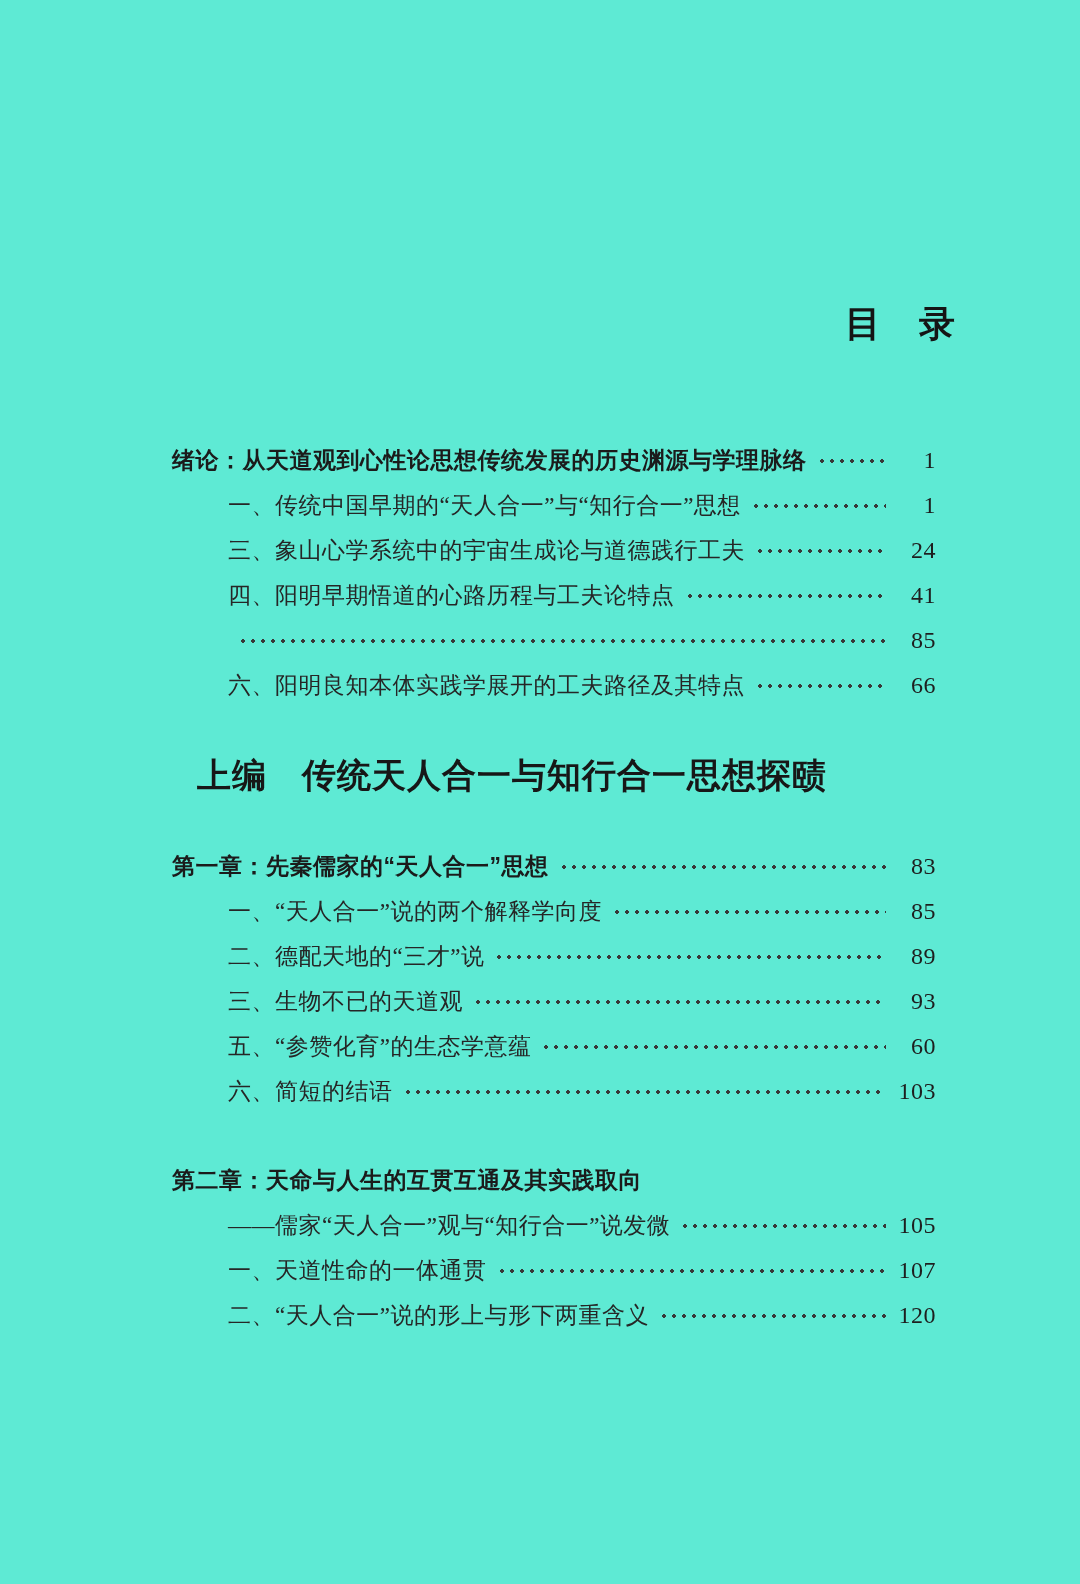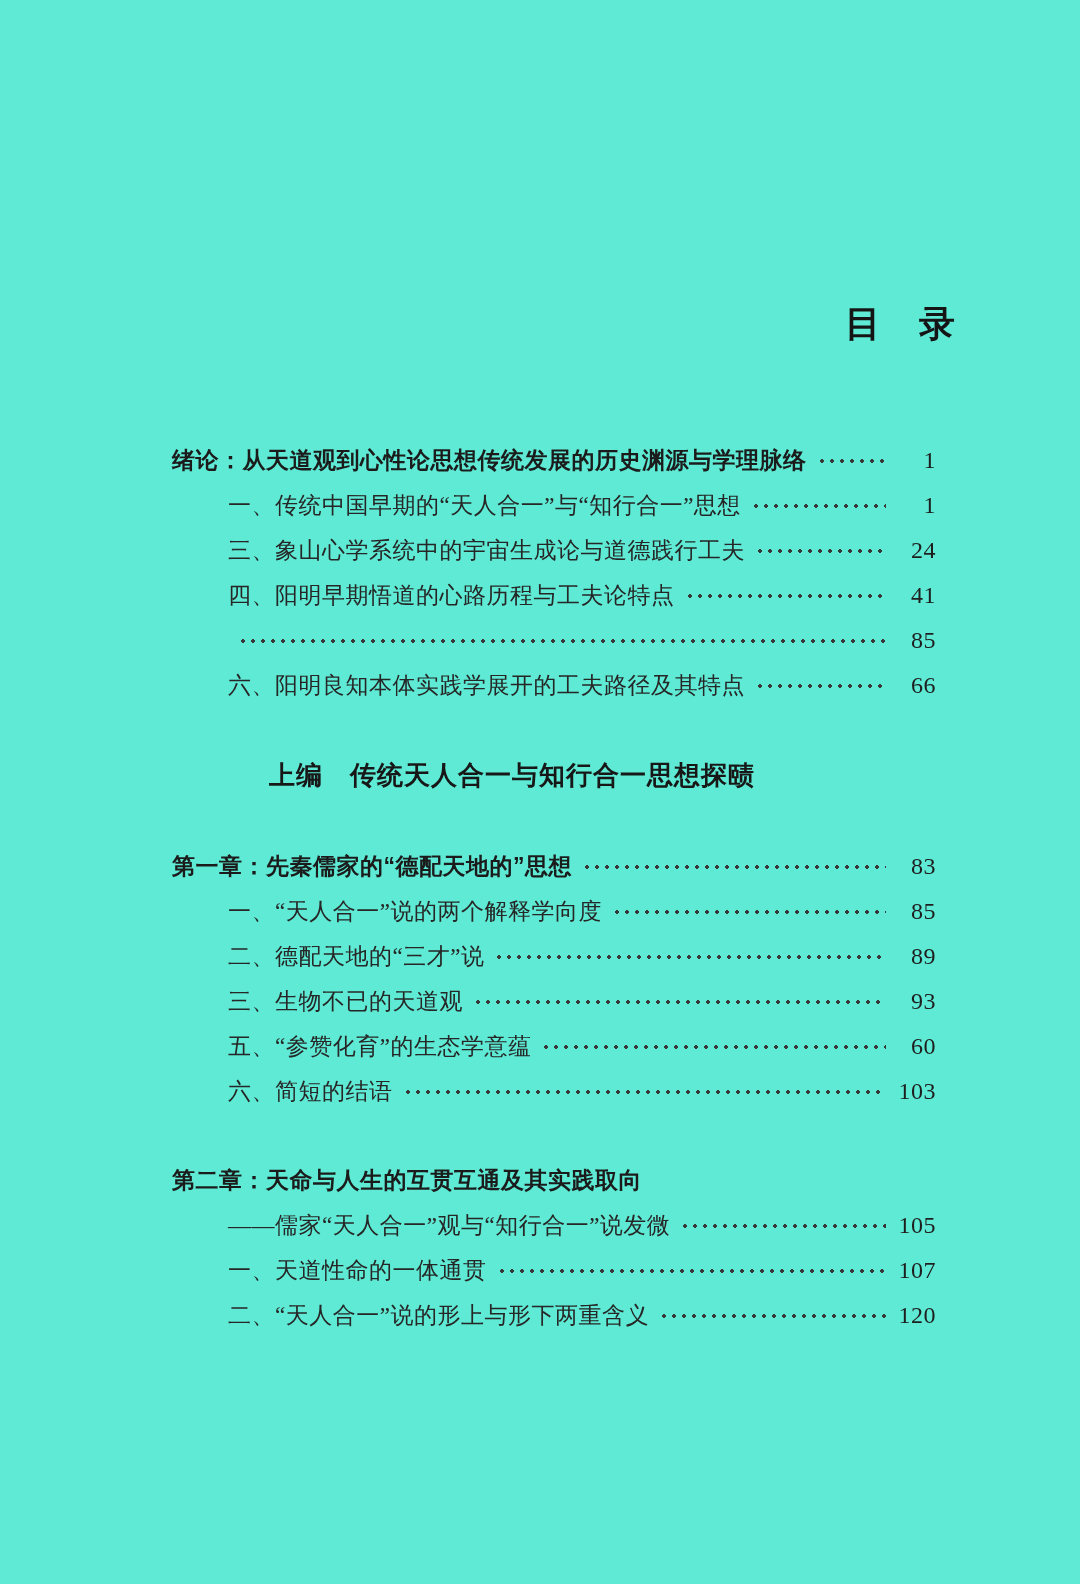--- a/index.html
+++ b/index.html
@@ -78,21 +78,21 @@
     min-width: 38px;
     text-align: right;
     white-space: nowrap;
     color: #1e1e1e;
   }
   .part-header {
     height: 48px;
     line-height: 48px;
     text-align: center;
     padding-right: 84px;
-    font-size: 26px;
+    font-size: 34px;
     font-weight: bold;
     letter-spacing: 1px;
     color: #171717;
     font-family: "Liberation Serif", "DejaVu Serif", serif;
     white-space: nowrap;
   }
 </style>
 </head>
 <body>
 
@@ -127,21 +127,21 @@
         </div>
         <div class="row sub">
           <span class="entry-text">六、阳明良知本体实践学展开的工夫路径及其特点</span>
           <span class="dots"></span>
           <span class="pagenum">66</span>
         </div>
       </div>
       <div class="part-header">上编　传统天人合一与知行合一思想探赜</div>
       <div class="section">
         <div class="row chapter">
-          <span class="entry-text">第一章：先秦儒家的“德配天地的”思想</span>
+          <span class="entry-text">第一章：先秦儒家的“天人合一”思想</span>
           <span class="dots"></span>
           <span class="pagenum">83</span>
         </div>
         <div class="row sub">
           <span class="entry-text">一、“天人合一”说的两个解释学向度</span>
           <span class="dots"></span>
           <span class="pagenum">85</span>
         </div>
         <div class="row sub">
           <span class="entry-text">二、德配天地的“三才”说</span>

